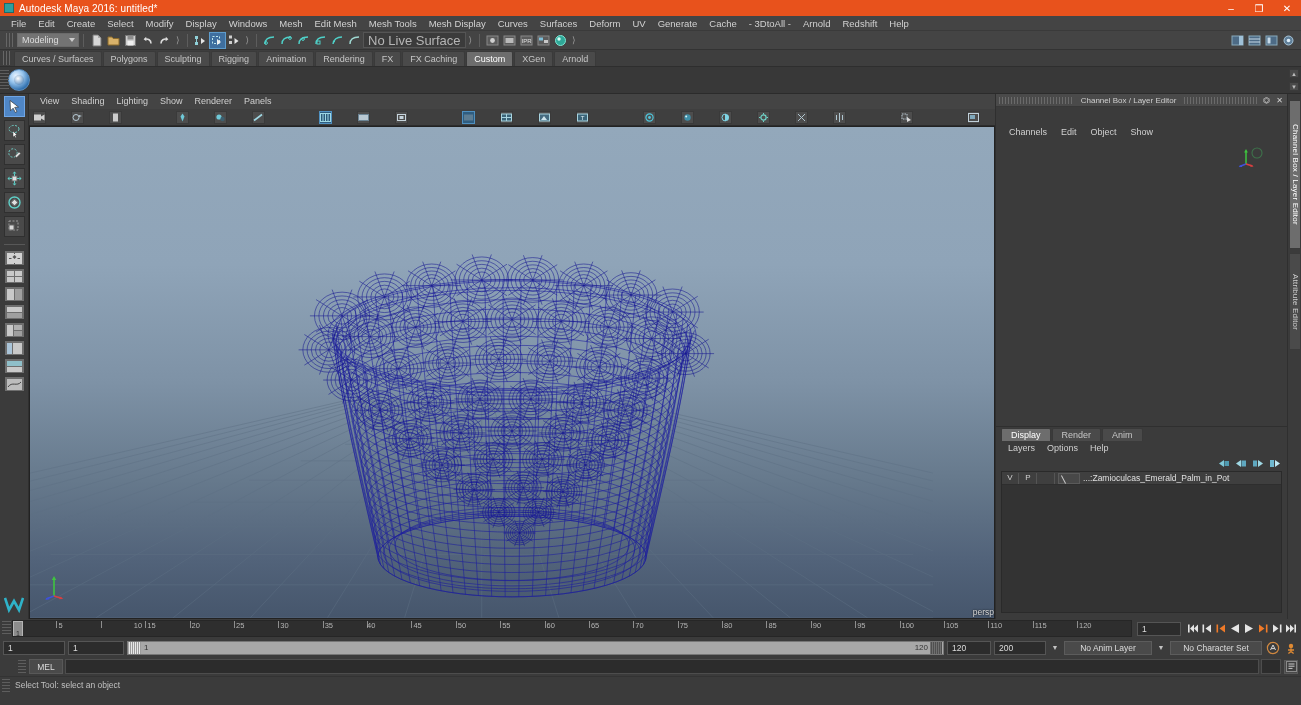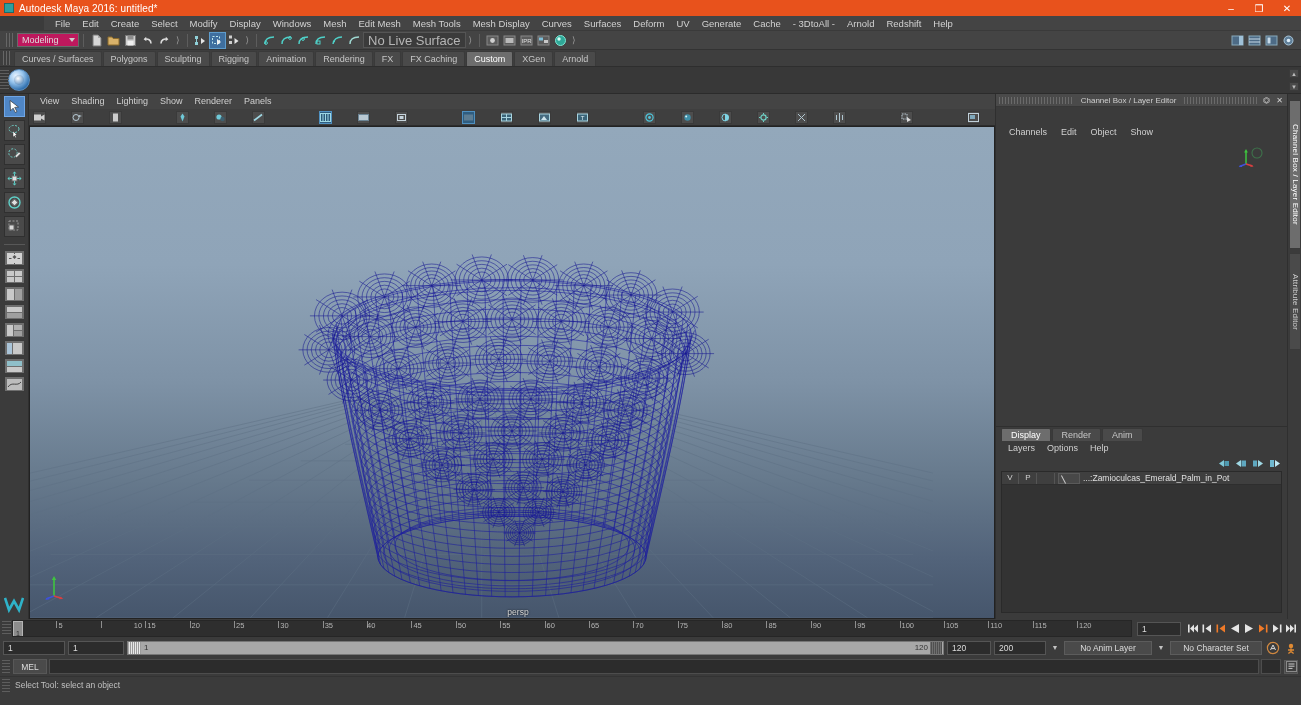--- a/index.html
+++ b/index.html
@@ -21,31 +21,31 @@
     width:10px;height:10px;background:#2f9e9e;border:1px solid #1d6b6b;margin-right:5px;
   }
   #titlebar .title{ font-size:10px; color:#fff; letter-spacing:.1px;}
   .winbtns{ position:absolute; right:0; top:0; height:16px; display:flex; }
   .winbtn{ width:28px;height:16px; display:flex;align-items:center;justify-content:center;
     color:#fff; font-size:10px;}
 
   
   #menubar{
     height:15px; background:#444444; display:flex; align-items:center;
-    padding-left:5px; border-bottom:1px solid #3a3a3a;margin-left:44px;
+    padding-left:5px; border-bottom:1px solid #3a3a3a;
   }
   #menubar .mi{ padding:0 6px; font-size:9.5px; color:#d2d2d2; line-height:15px; white-space:nowrap;}
 
   
   #statusbar{
     height:19px; background:#444444; display:flex; align-items:center;
     padding-left:3px; border-bottom:1px solid #333;
   }
   .menuselect{
-    width:62px;height:14px;background:#be185d;border:1px solid #6a6a6a;
+    width:62px;height:14px;background:#737373;border:1px solid #6a6a6a;
     display:flex;align-items:center;padding-left:4px;font-size:9px;color:#ddd;
     position:relative;
   }
   .menuselect .ar{ position:absolute;right:3px;top:4px;width:0;height:0;
     border-left:3px solid transparent;border-right:3px solid transparent;border-top:4px solid #ccc;}
   .sep{ width:1px;height:13px;background:#5d5d5d;margin:0 4px; }
   .tbtn{ width:15px;height:15px;margin:0 1px; position:relative;
     display:flex;align-items:center;justify-content:center; }
   .tbtn.active{ background:#3f6f9f; outline:1px solid #5e9ccc; }
   .livefield{
@@ -118,21 +118,21 @@
   .gammasel .ar{position:absolute;right:3px;top:4px;width:0;height:0;
     border-left:3px solid transparent;border-right:3px solid transparent;border-top:4px solid #ccc;}
   .circbtn{width:12px;height:12px;border-radius:50%;background:#2f8fa8;border:1px solid #5fc0d8;margin:0 2px;}
 
   
   #viewport{ flex:1; position:relative; overflow:hidden;
      background:linear-gradient(to bottom,#93a8bb 0%,#8fa4b8 28%,#7e92a6 52%,#66798c 72%,#52637a 88%,#46566c 100%);
      border:1px solid #222; }
   #grid{ position:absolute; left:0; right:0; bottom:0; height:46%; }
   #wire{ position:absolute; left:0; top:0; width:100%; height:100%;}
-  #persp{ position:absolute;left:12px;right:0;bottom:1px;text-align:center;
+  #persp{ position:absolute;left:12px;right:0;bottom:1px;text-align:right;
     font-size:8.5px;color:#d8d8d8;text-shadow:0 0 2px #000;}
   #axisgizmo{ position:absolute;left:14px;bottom:14px;width:34px;height:34px;}
 
   
   #rightpanel{ width:292px;background:#3b3b3b;display:flex;flex-direction:column;
     border-left:1px solid #2f2f2f;}
   .panelbar{ height:13px;background:#4a4a4a;display:flex;align-items:center;position:relative;
     border-bottom:1px solid #383838;}
   .dotrail{ flex:1;height:7px;
     background:repeating-linear-gradient(to right,#6a6a6a 0 1px,transparent 1px 3px);
@@ -205,21 +205,21 @@
   #rangetrack .rgrip{ position:absolute;right:1px;width:12px;height:12px;
     background:repeating-linear-gradient(to right,#6f6f6f 0 1px,#4f4f4f 1px 2px);}
   #rangetrack .rlbl{ position:absolute;right:15px;font-size:8px;color:#333;}
   .dropmini{ width:12px;height:14px;display:flex;align-items:center;justify-content:center;
     font-size:7px;color:#c2c2c2;}
   .cfield{ height:14px;background:#4a4a4a;border:1px solid #5c5c5c;font-size:8.5px;color:#ddd;
     display:flex;align-items:center;justify-content:center;padding:0 6px;}
   .ricon{ width:15px;height:15px;display:flex;align-items:center;justify-content:center;}
 
   
-  #cmdline{ height:19px;background:#3b3b3b;display:flex;align-items:center;padding-left:2px;}
+  #cmdline{ height:19px;background:#3b3b3b;display:flex;align-items:center;padding-left:18px;}
   .cgrip{ width:8px;height:14px;margin-right:3px;
     background:repeating-linear-gradient(to bottom,#5e5e5e 0 1px,transparent 1px 3px);}
   #mellabel{ width:34px;height:15px;background:#4a4a4a;border:1px solid #585858;
     font-size:8.5px;color:#ddd;display:flex;align-items:center;justify-content:center;}
   #melinput{ flex:1;height:15px;background:#2c2c2c;border:1px solid #4d4d4d;margin:0 2px;}
   #melout{ width:20px;height:15px;background:#2c2c2c;border:1px solid #4d4d4d;}
   #scriptbtn{ width:14px;height:14px;margin:0 3px;display:flex;align-items:center;justify-content:center;
     border:1px solid #5a5a5a;background:#4a4a4a;}
 
   

